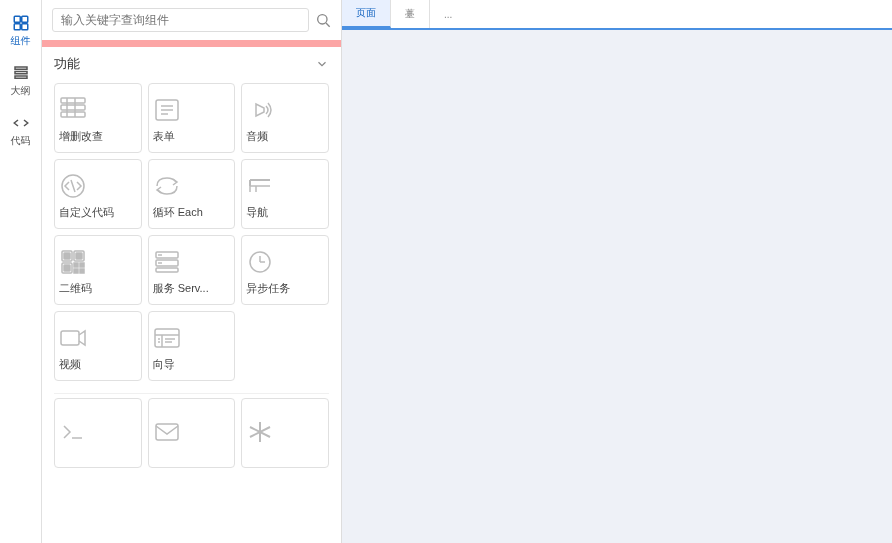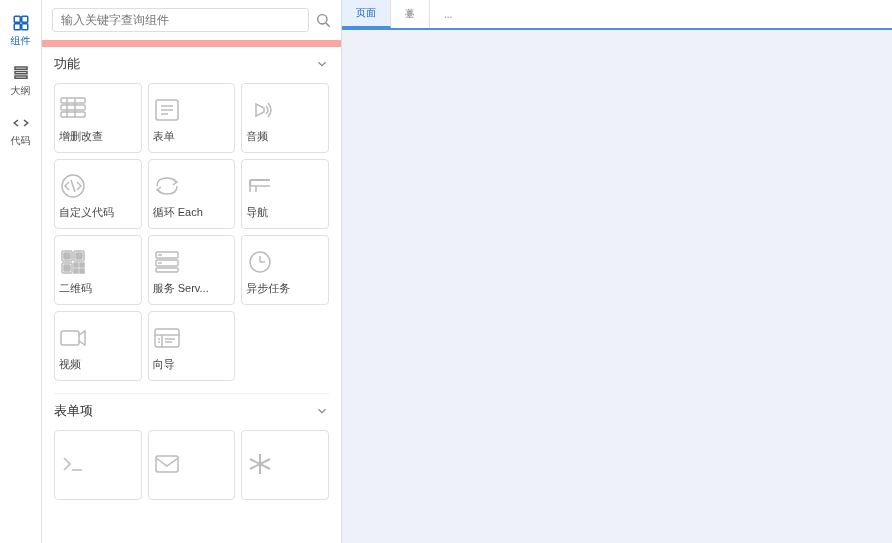--- a/index.html
+++ b/index.html
@@ -393,26 +393,20 @@
             <line x1="12" y1="15" x2="22" y2="15" stroke="#bbb" stroke-width="1.5"></line>
             <line x1="12" y1="18" x2="19" y2="18" stroke="#bbb" stroke-width="1.5"></line>
           </svg>
         </div>
         <span class="component-item-label">向导</span>
       </div>
     </div>
 
     <div class="section-divider"></div>
 
-    <div class="section-header">
-      <span>表单项</span>
-      <svg viewBox="0 0 24 24" fill="none" stroke="#888" stroke-width="2">
-        <polyline points="6 9 12 15 18 9"></polyline>
-      </svg>
-    </div>
 
     <div class="component-grid">
 
       <div class="component-item">
         <div class="component-item-icon">
           <svg viewBox="0 0 28 28">
             <polyline points="5 8 11 14 5 20" stroke="#bbb" stroke-width="1.5" fill="none"></polyline>
             <line x1="13" y1="20" x2="23" y2="20" stroke="#bbb" stroke-width="1.5"></line>
           </svg>
         </div>

